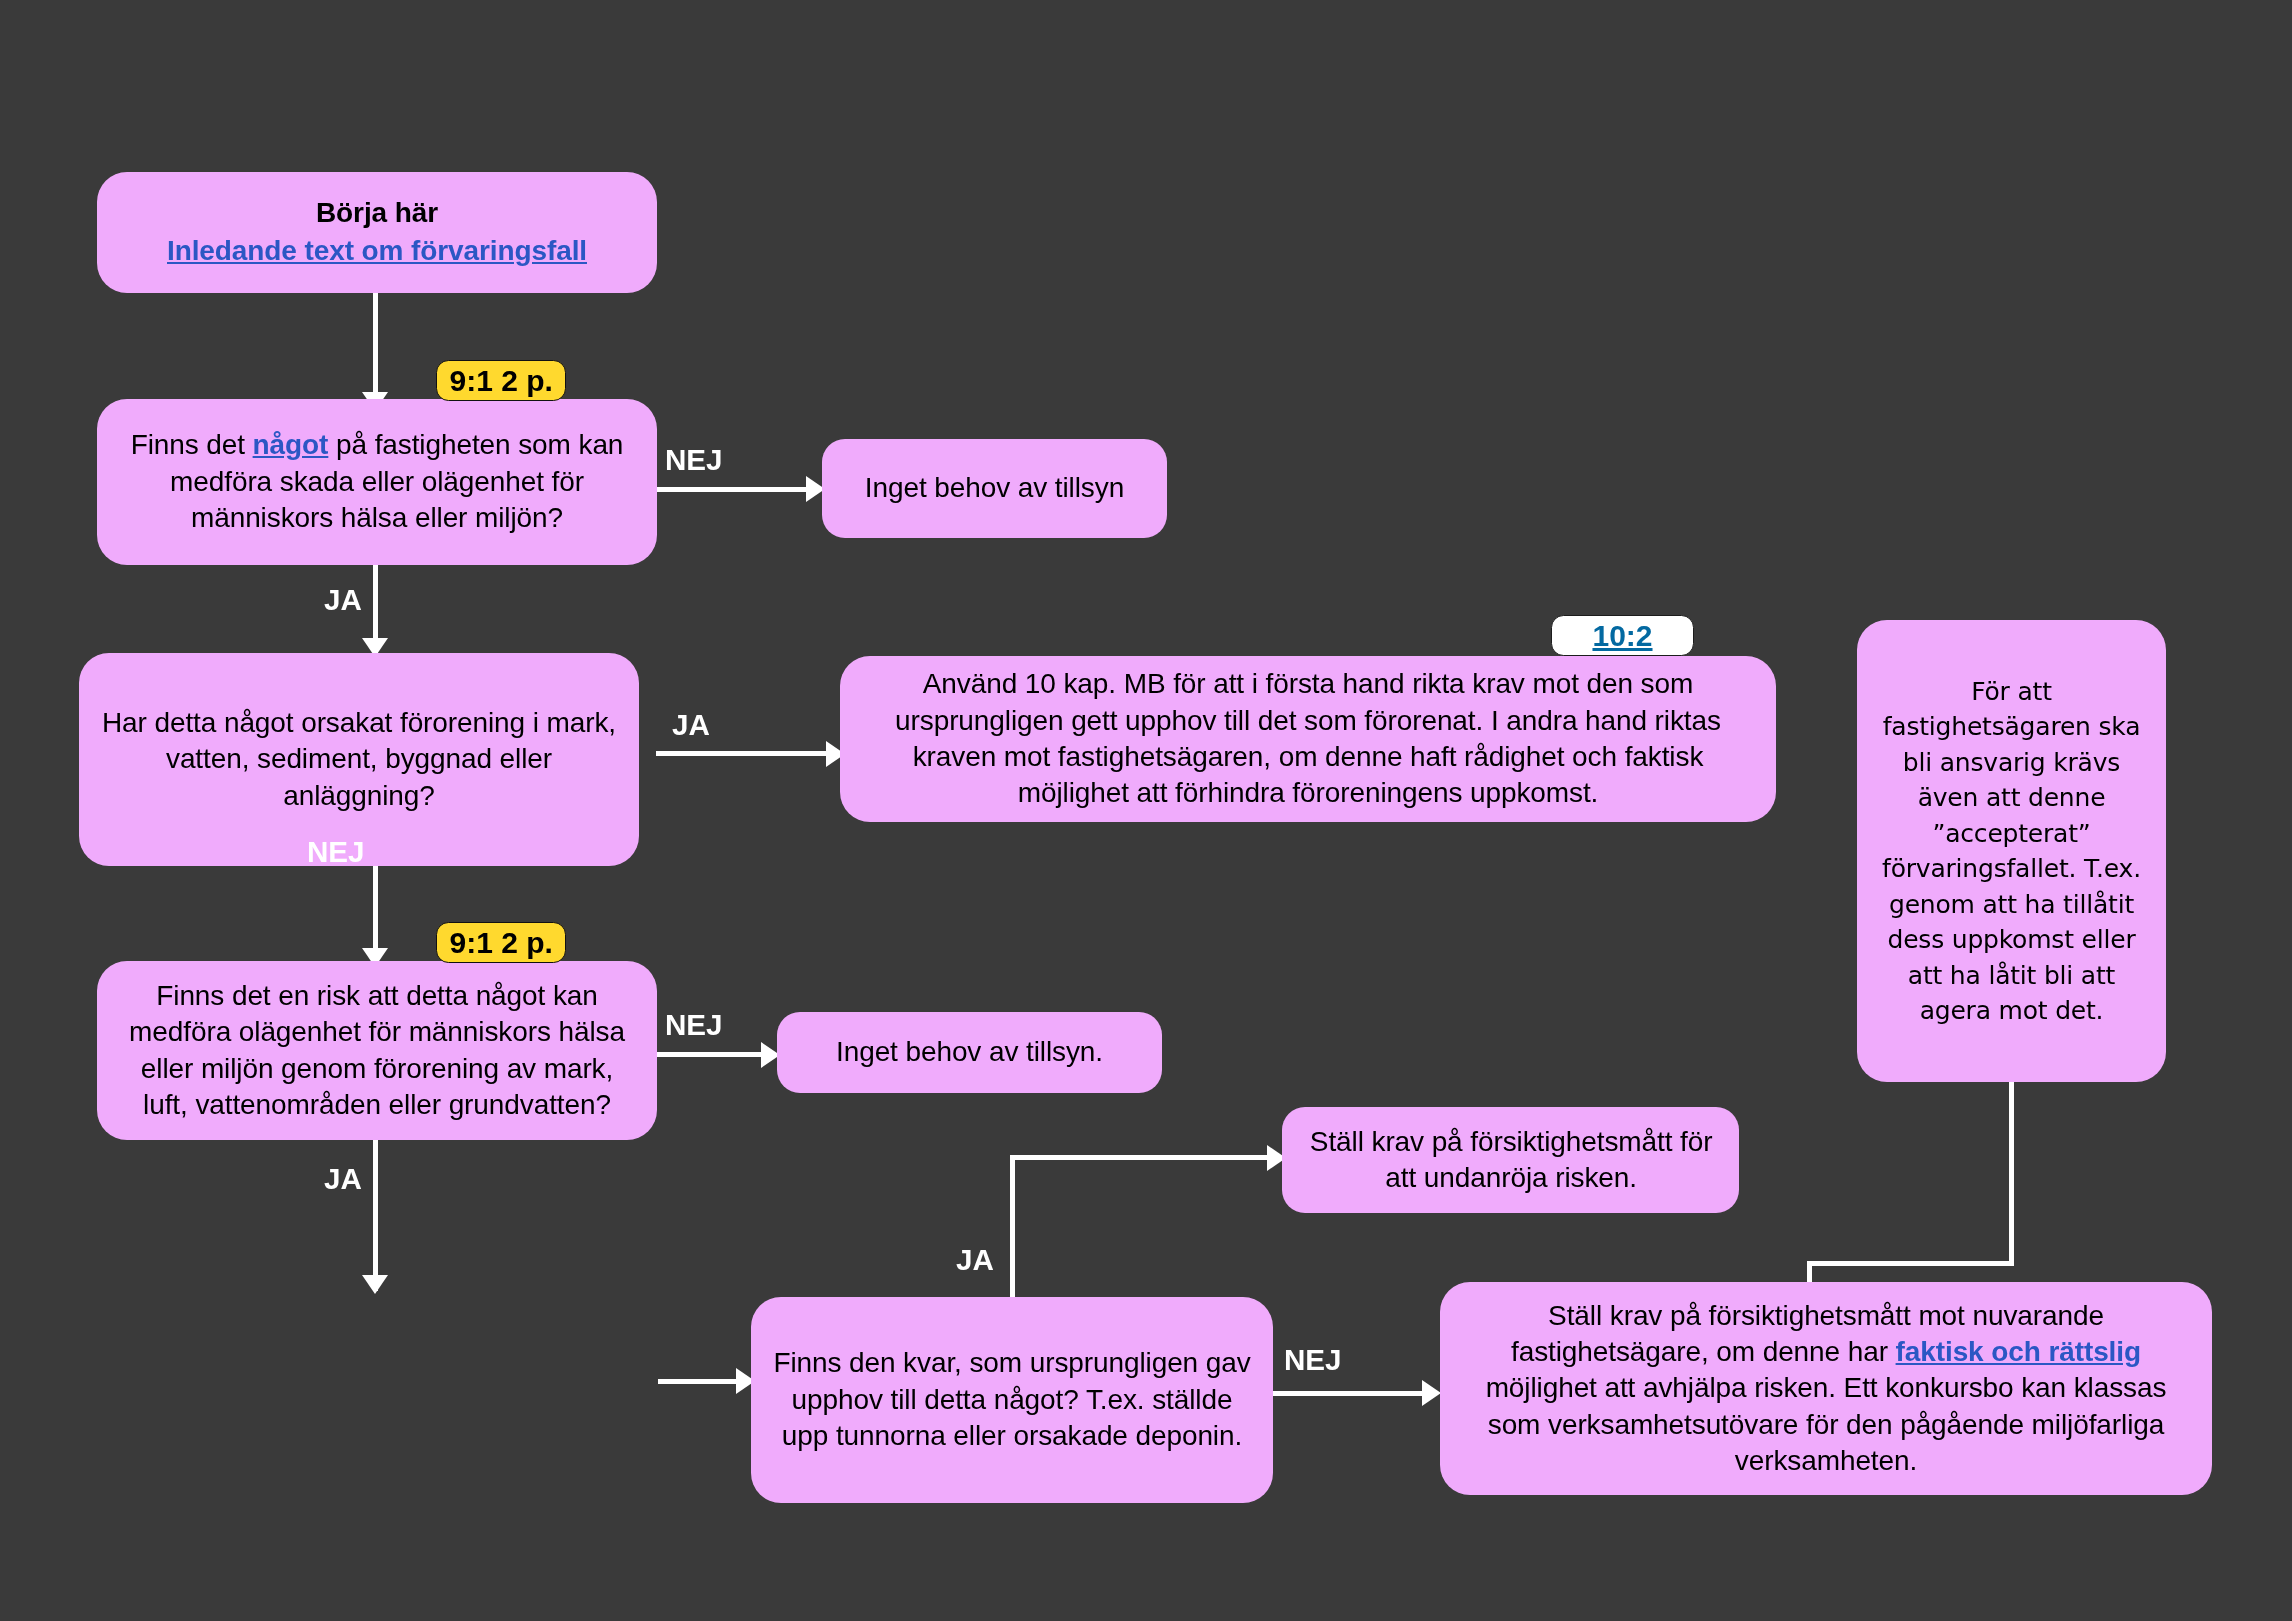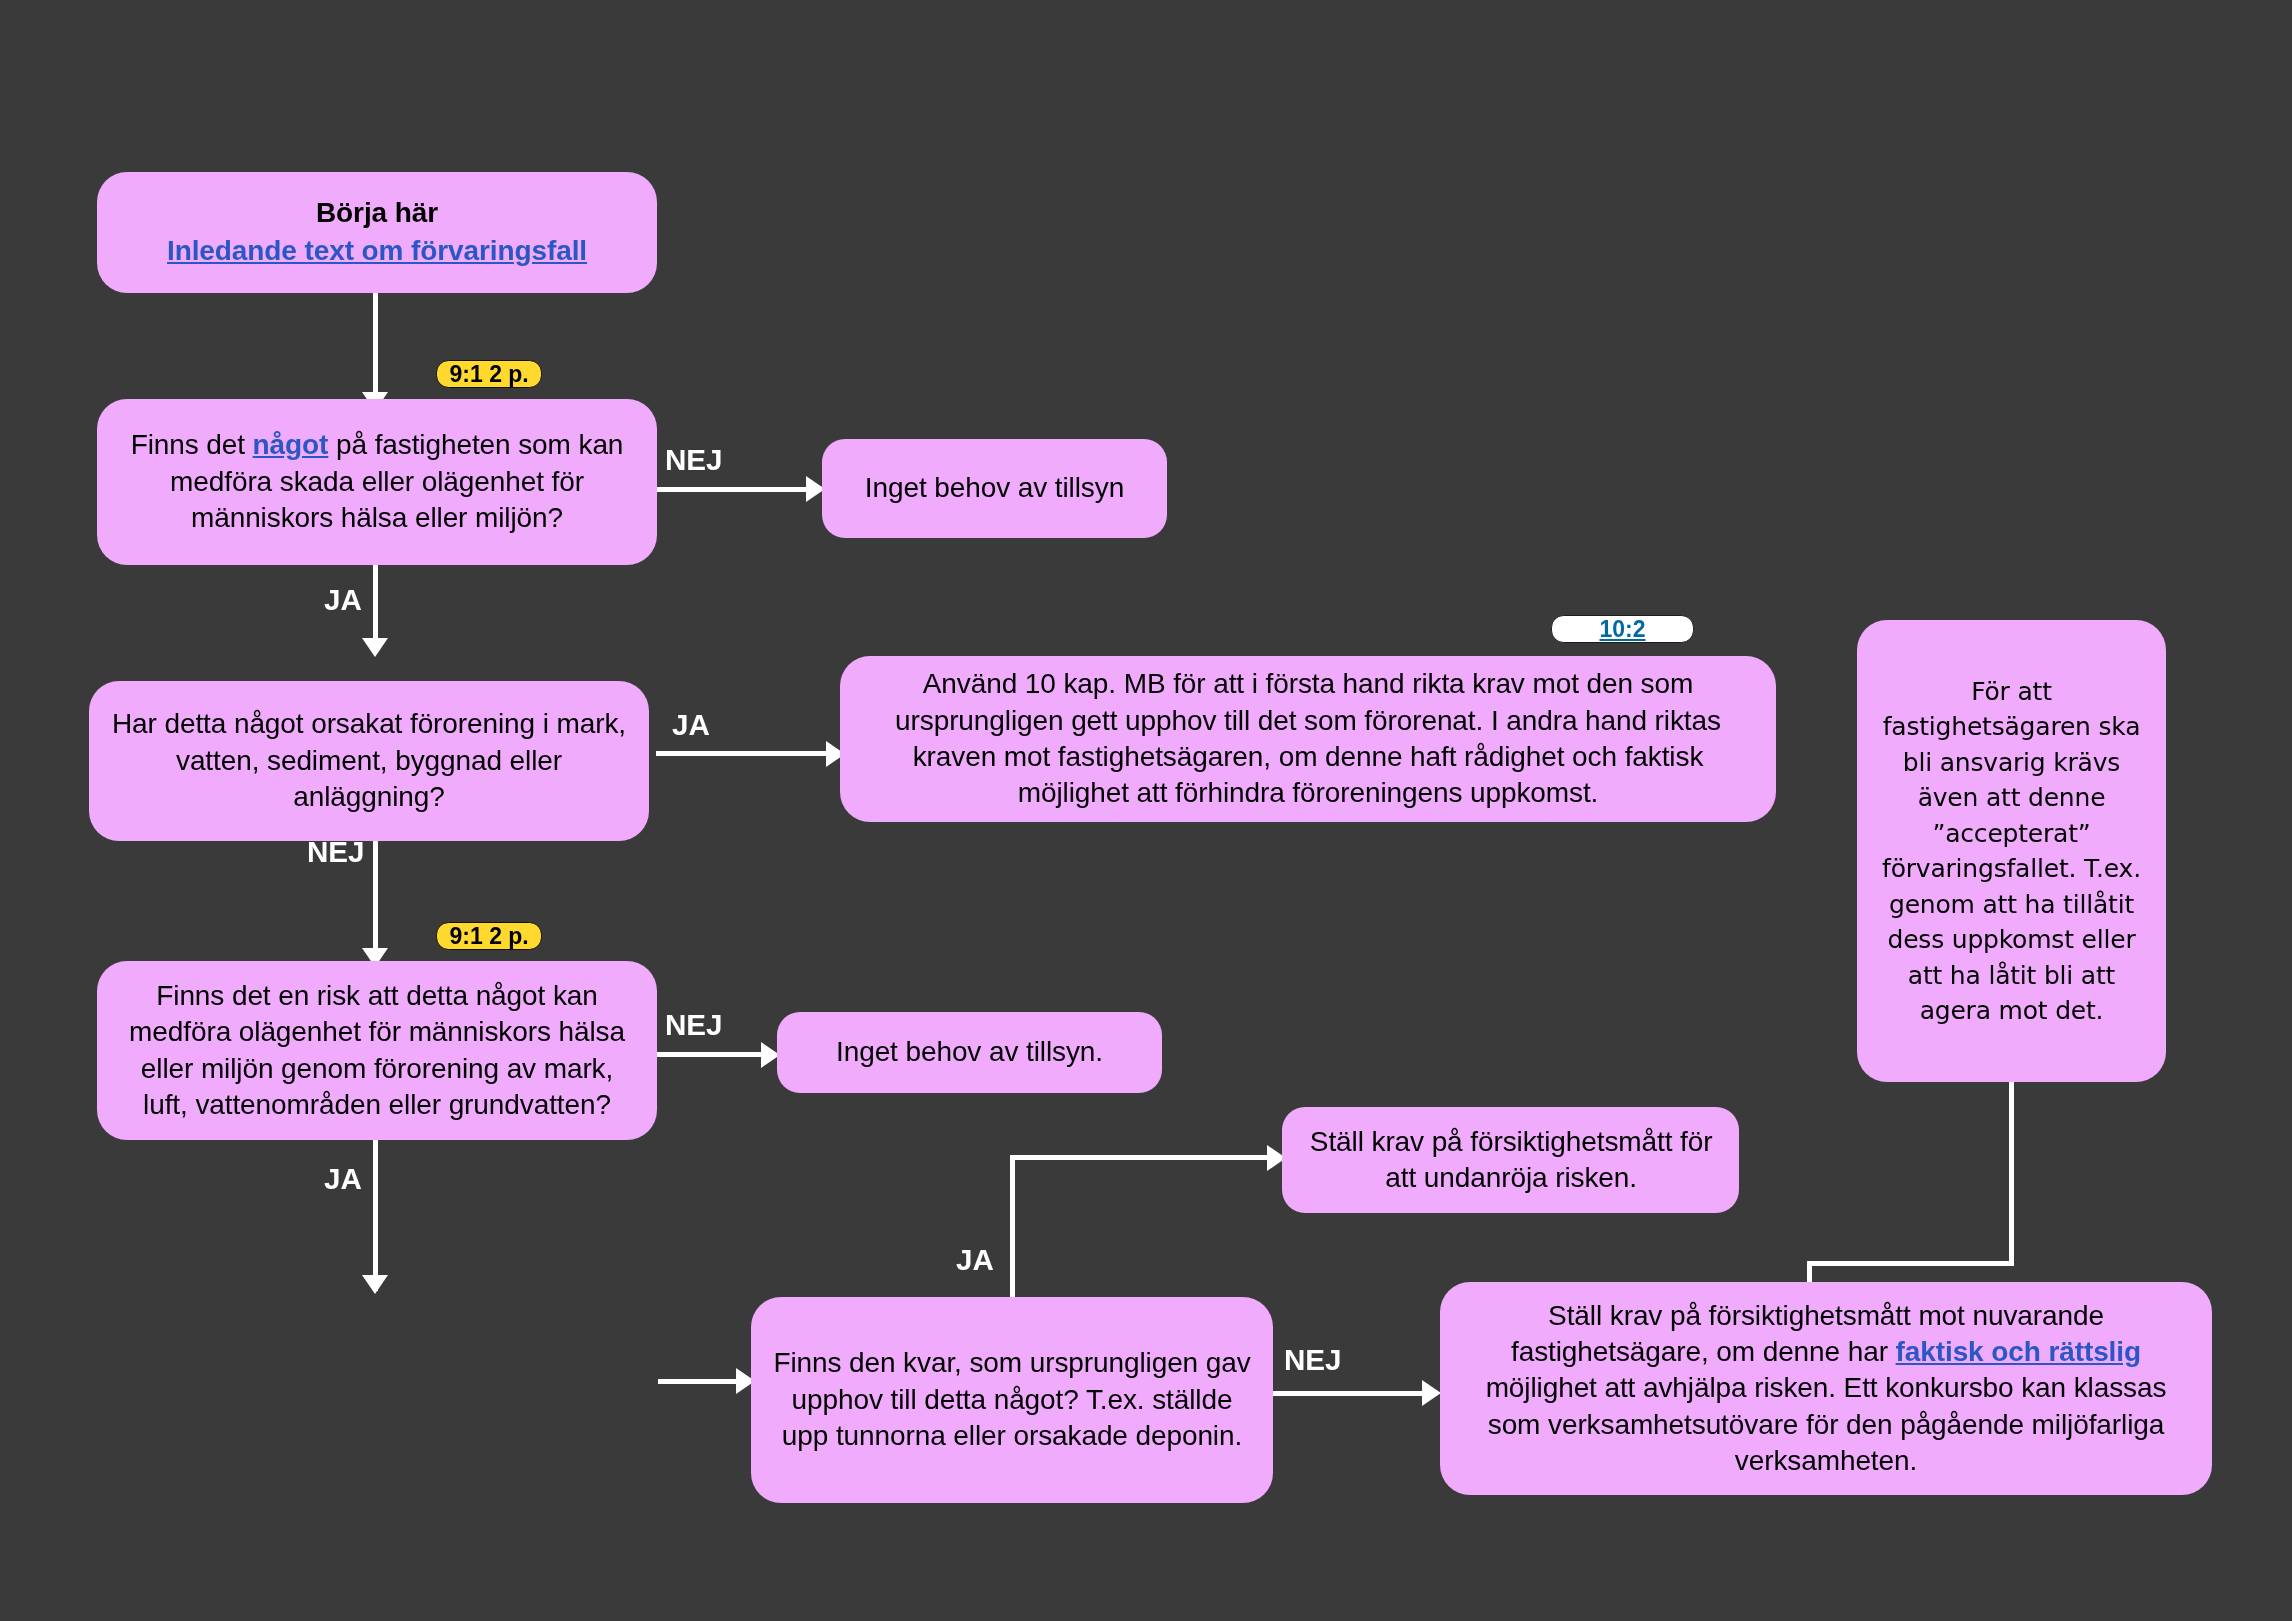--- a/index.html
+++ b/index.html
@@ -49,23 +49,23 @@
     letter-spacing:-0.2px;
   }
 
   
   .badge{
     position:absolute;
     z-index:6;
     box-sizing:border-box;
     display:flex;align-items:center;justify-content:center;
     border-radius:12.5px;
-    font-size:23px;
+    font-size:30px;
     font-weight:bold;
-    height:28px;
+    height:41px;
     padding:0 12.5px;
   }
   .badge-yellow{
     background:#ffd92e;
     border:1.8px solid #111111;
     color:#000000;
   }
   .badge-white{
     background:#ffffff;
     border:1.8px solid #1c1c1c;
@@ -163,21 +163,21 @@
   <div class="node" style="left:97px;top:399px;width:560px;height:166px;">
     <p>
       <span>Finns det </span><a class="linktext" href="#">något</a><span> på fastigheten som kan medföra skada eller olägenhet för människors hälsa eller miljön?</span>
     </p>
   </div>
 
   <div class="node rounded-sm" style="left:822px;top:439px;width:345px;height:99px;">
     <p>Inget behov av tillsyn</p>
   </div>
 
-  <div class="node" style="left:89px;top:653px;width:560px;height:160px;margin-top:28px;">
+  <div class="node" style="left:79px;top:653px;width:560px;height:213px;">
     <p>Har detta något orsakat förorening i mark, vatten, sediment, byggnad eller anläggning?</p>
   </div>
 
   <div class="node" style="left:840px;top:656px;width:936px;height:166px;">
     <p>Använd 10 kap. MB för att i första hand rikta krav mot den som ursprungligen gett upphov till det som förorenat. I andra hand riktas kraven mot fastighetsägaren, om denne haft rådighet och faktisk möjlighet att förhindra föroreningens uppkomst.</p>
   </div>
 
   <div class="node note-right" style="left:1857px;top:620px;width:309px;height:462px;">
     <p>För att fastighetsägaren ska bli ansvarig krävs även att denne ”accepterat” förvaringsfallet. T.ex. genom att ha tillåtit dess uppkomst eller att ha låtit bli att agera mot det.</p>
   </div>

